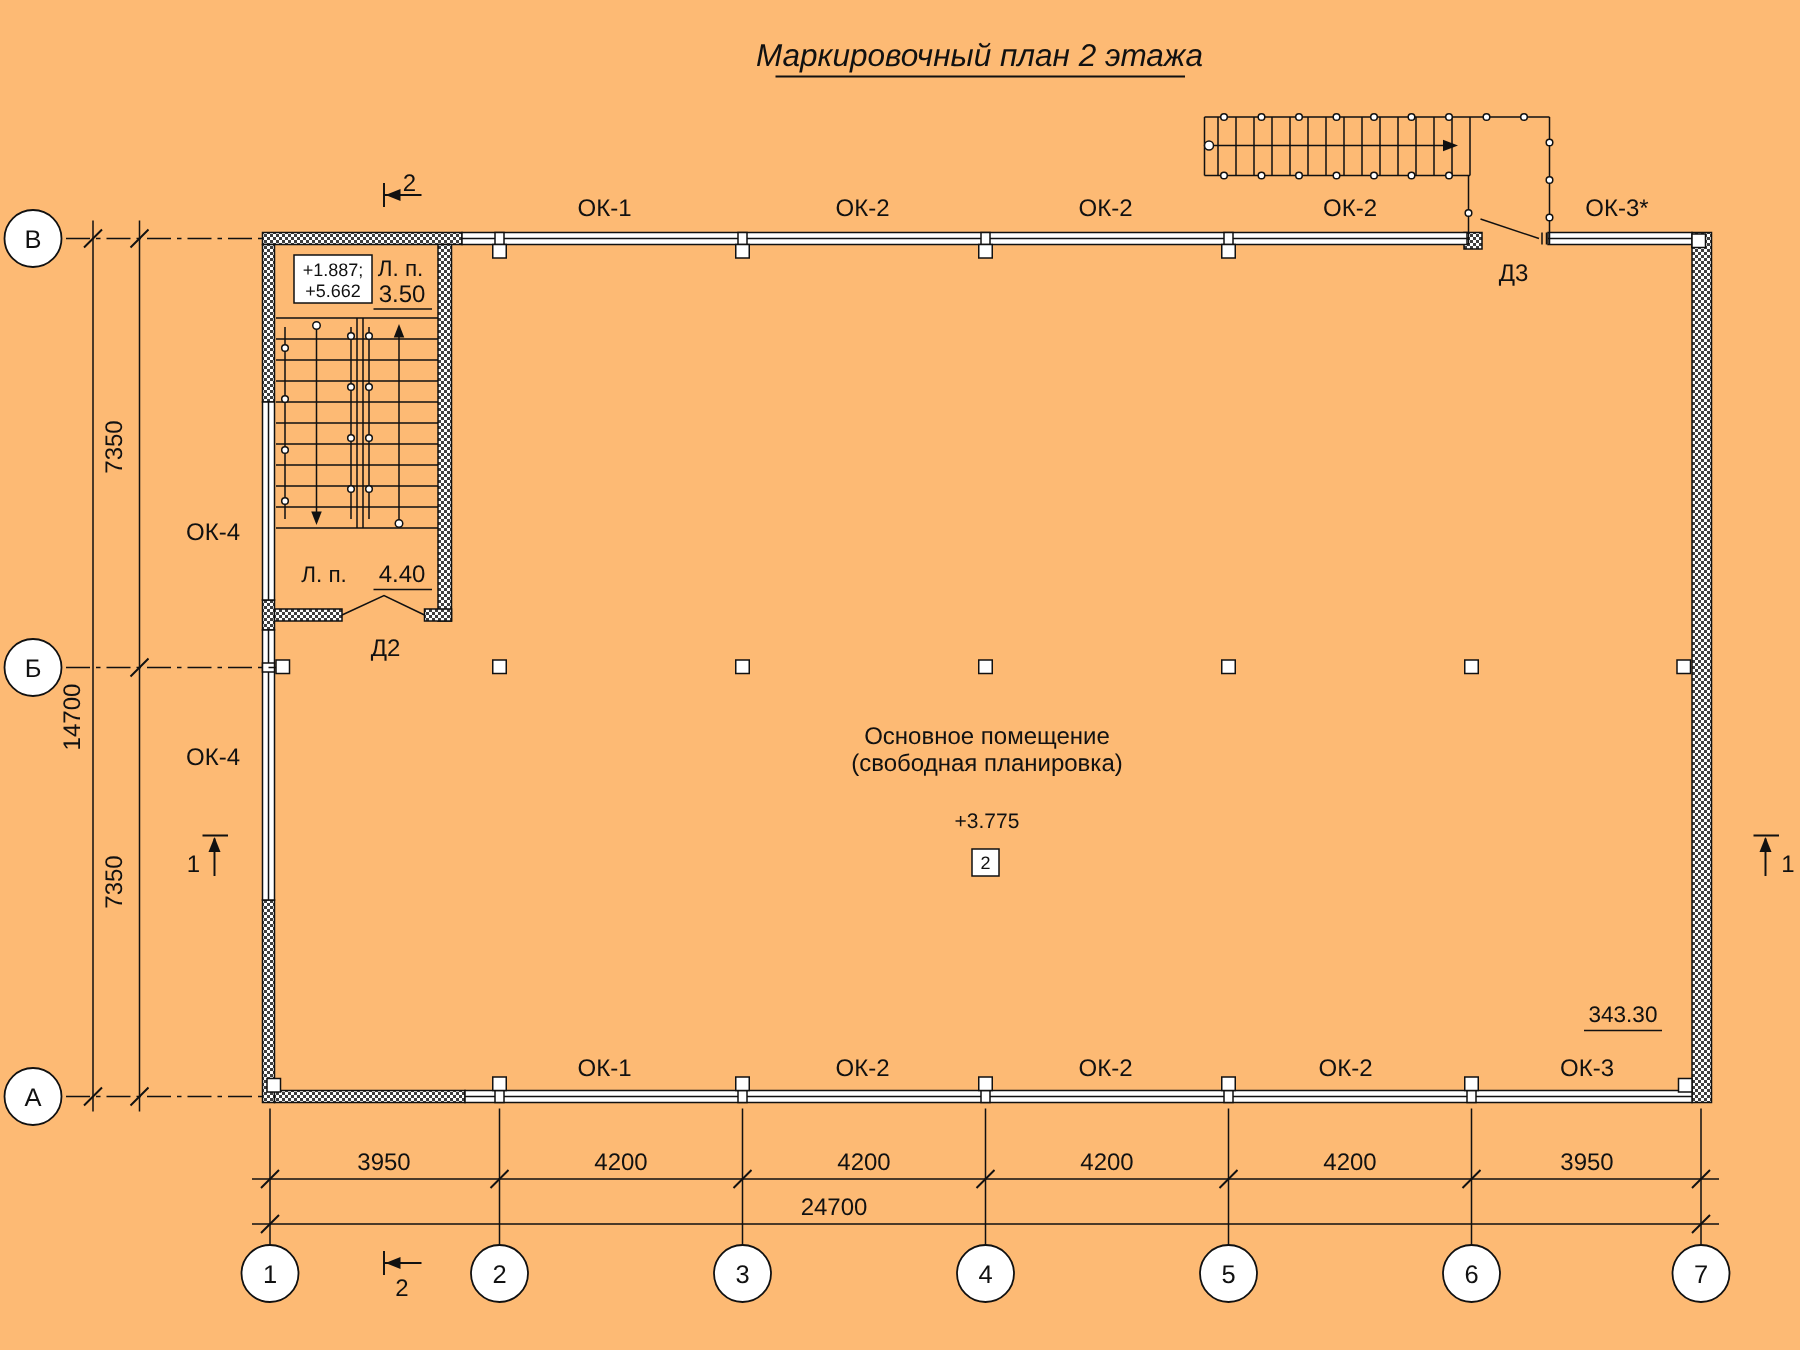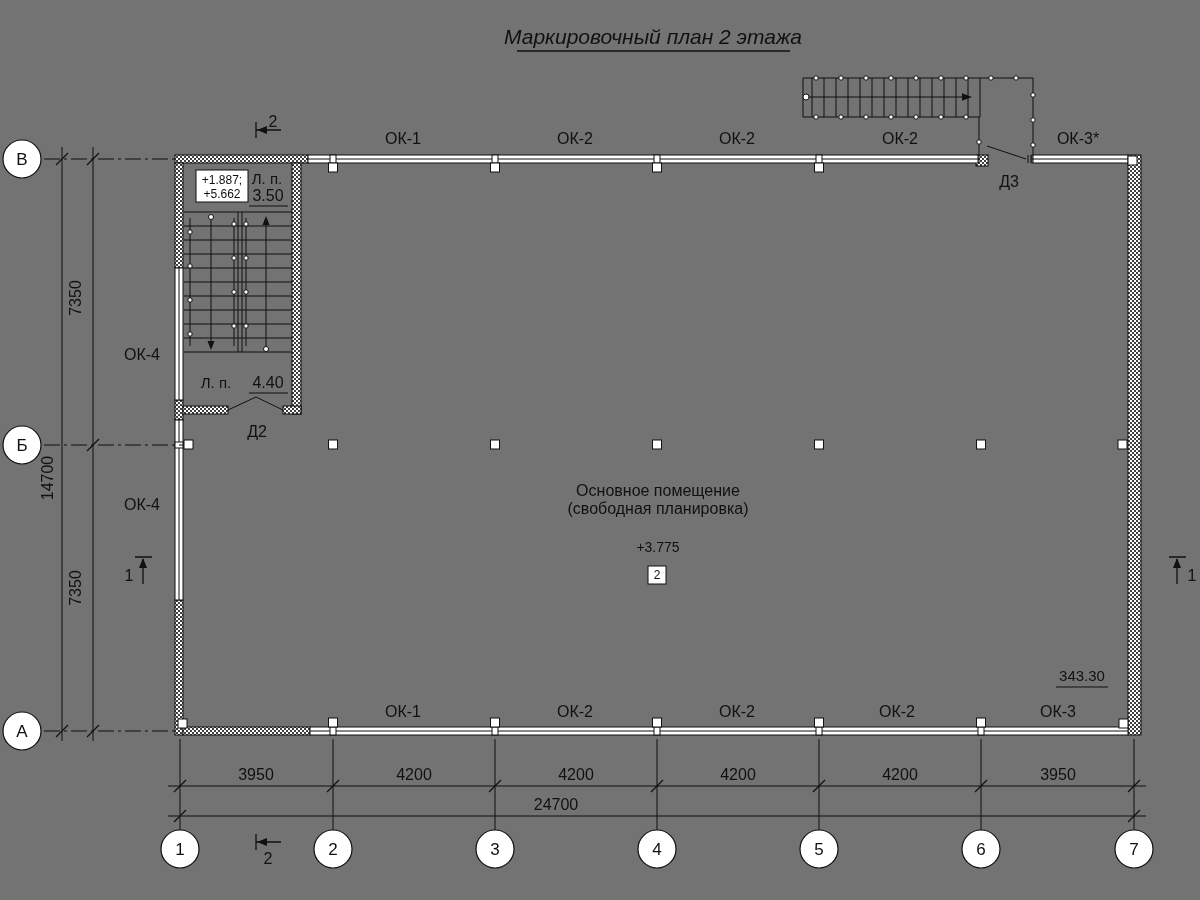--- a/index.html
+++ b/index.html
@@ -1,16 +1,16 @@
 <!DOCTYPE html>
 <html><head>
 <meta charset="utf-8">
 <style>
   html,body{margin:0;padding:0;background:#fff;}
-  .canvas{position:relative;width:1200px;height:900px;background:#737373;overflow:hidden;}
+  .canvas{position:relative;width:1200px;height:900px;background:#fdba74;overflow:hidden;}
   svg text{font-family:"Liberation Sans","DejaVu Sans",sans-serif;fill:#111;stroke:none;text-anchor:middle;}
   .f12{font-size:12px}.f14{font-size:14px}.f15{font-size:15px}.f16{font-size:16px}.f17{font-size:17px}
   .title-t{font-size:21px;font-style:italic;}
   .ln{stroke:#111;stroke-width:1;fill:none;}
   .ln2{stroke:#111;stroke-width:1.3;fill:none;}
   .wall{fill:url(#wallhatch);stroke:#111;stroke-width:1;}
   .wbox{fill:#fff;stroke:#111;stroke-width:1;}
   .bal{fill:#fff;stroke:#111;stroke-width:1;}
   .arr{fill:#111;stroke:none;}
   .bub{fill:#fff;stroke:#111;stroke-width:1.2;}

